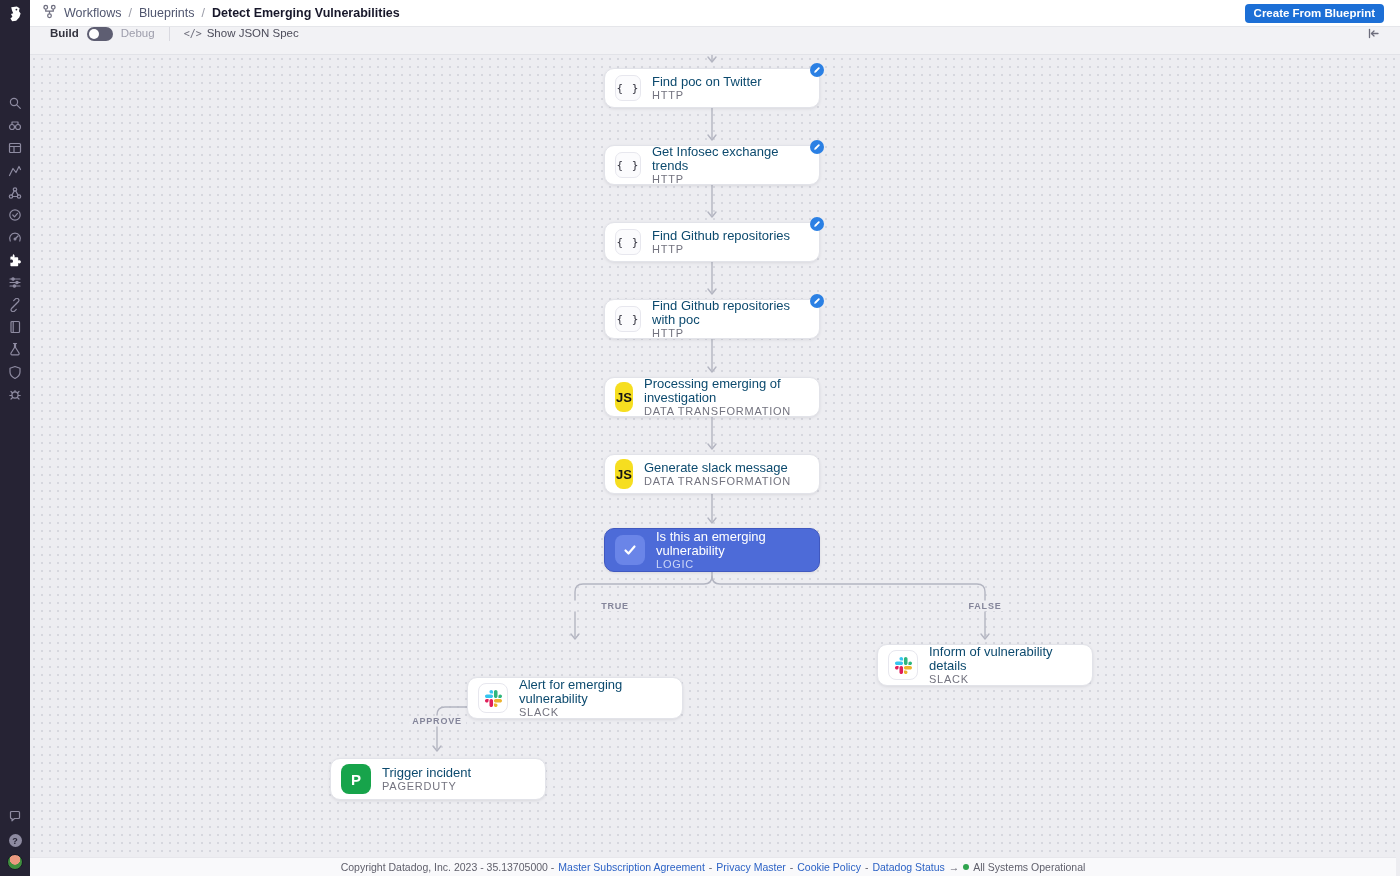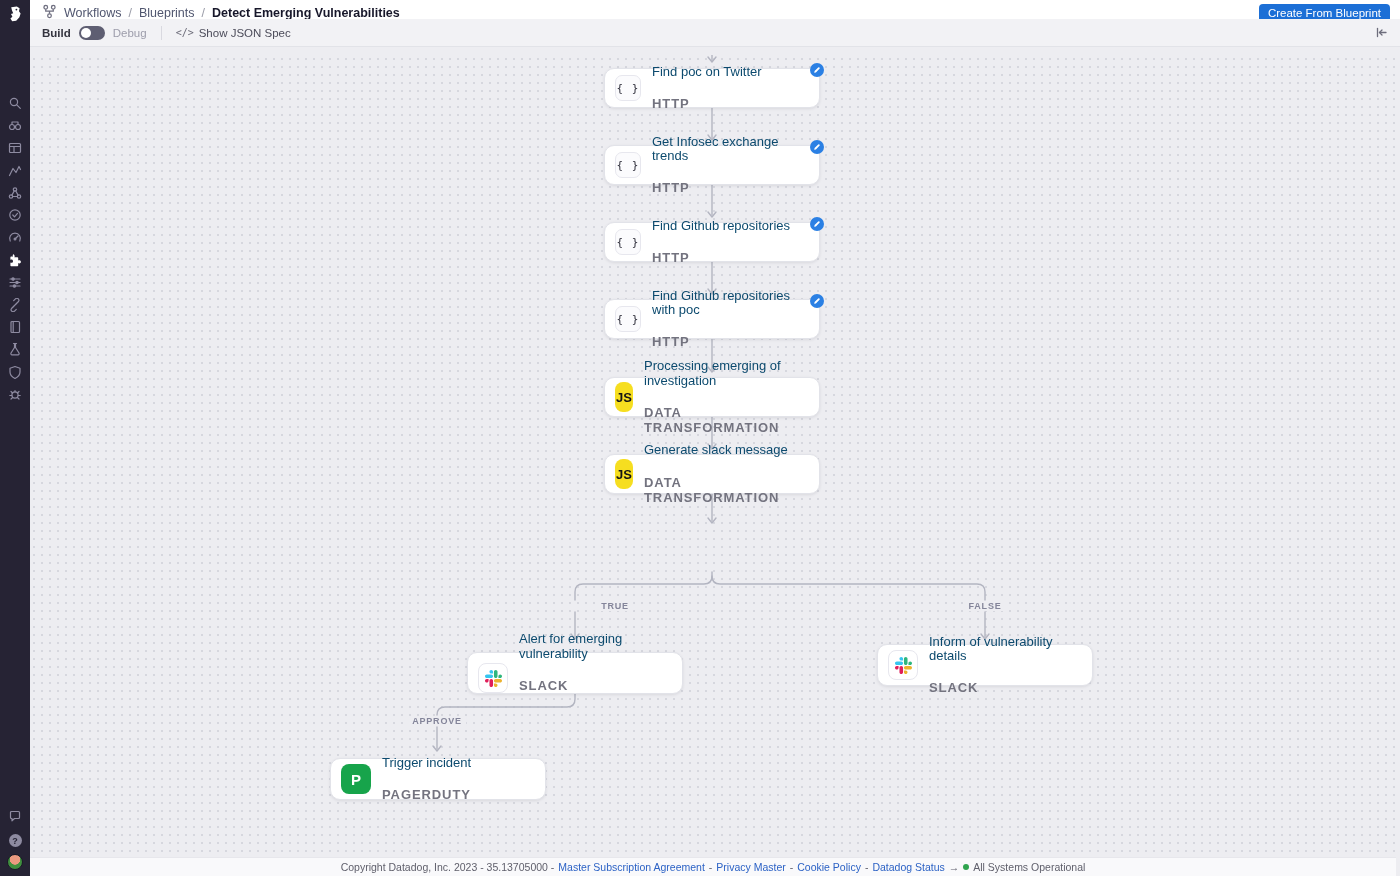--- a/index.html
+++ b/index.html
@@ -14,53 +14,53 @@
   .ric svg { stroke:#8e8ba1; fill:none; stroke-width:1.2; stroke-linecap:round; stroke-linejoin:round; }
   .ric.active svg { stroke:#ffffff; }
   .rail-bottom { position:absolute; bottom:6px; left:0; width:30px; display:flex; flex-direction:column; align-items:center; gap:7px; }
   .help-circle { width:13px; height:13px; border-radius:50%; background:#8e8ba1; color:#262334; font-size:9px; font-weight:700;
     display:flex; align-items:center; justify-content:center; cursor:pointer; }
   .avatar { width:16px; height:16px; border-radius:50%; cursor:pointer;
     background:radial-gradient(circle at 50% 32%, #eb9a80 0 42%, #3f8f3e 46%); border:1px solid #1c1a28; }
 
   
   .header { position:absolute; left:30px; top:0; right:0; height:27px; background:#ffffff;
-    border-bottom:1px solid #e5e6ea; display:flex; align-items:center; padding:0 10px 0 12px; z-index:20; }
+    border-bottom:1px solid #e5e6ea; display:flex; align-items:center; padding:0 16px 0 12px; z-index:20; }
   .crumbs { display:flex; align-items:center; gap:7px; font-size:12.5px; }
   .crumb-link { color:#50566f; cursor:pointer; }
   .crumb-sep { color:#9a9ca8; }
   .crumb-current { color:#17172a; font-weight:700; }
   .spacer { flex:1; }
-  .btn-primary { background:#1c6fd6; color:#fff; font-size:11.5px; font-weight:400; border:none; border-radius:4px;
+  .btn-primary { background:#1c6fd6; color:#fff; font-size:11.5px; font-weight:700; border:none; border-radius:4px;
     height:19px; padding:0 9px; cursor:pointer; font-family:"Liberation Sans",sans-serif; }
 
   
-  .toolbar { position:absolute; left:30px; top:19px; right:0; height:28px; background:#f2f2f5;
-    border-bottom:1px solid #e2e3e8; display:flex; align-items:center; padding:0 12px; gap:8px; z-index:20; }
+  .toolbar { position:absolute; left:30px; top:27px; right:0; height:28px; background:#f2f2f5;
+    border-bottom:1px solid #e2e3e8; display:flex; align-items:flex-start; padding:0 20px; gap:8px; z-index:20; }
   .tb-label { font-size:11.5px; font-weight:700; color:#34343f; }
   .toggle { width:26px; height:14px; border-radius:8px; background:#5e5e72; position:relative; cursor:pointer; }
   .toggle .knob { position:absolute; left:2px; top:2px; width:10px; height:10px; border-radius:50%; background:#fff; }
   .tb-muted { font-size:11.5px; color:#9d9dab; }
   .tb-divider { width:1px; height:14px; background:#d9d9e0; margin:0 6px; }
   .tb-code { font-family:"DejaVu Sans Mono",monospace; font-size:10px; color:#6b6b78; }
   .tb-item { font-size:11.5px; color:#4c4c5a; cursor:pointer; display:flex; gap:5px; align-items:center; }
   .tb-collapse { margin-left:auto; cursor:pointer; display:flex; align-items:center; }
   .tb-collapse svg { stroke:#6d6d7c; fill:none; stroke-width:1.3; stroke-linecap:round; stroke-linejoin:round; }
 
   
   .canvas { position:absolute; left:30px; top:55px; width:1370px; height:802px; background:#ededf1;
     background-image:radial-gradient(circle, #d6d7de 1px, transparent 1.15px); background-size:8px 8px; overflow:hidden; }
   .edges { position:absolute; left:0; top:0; }
   .edges path { stroke:#b3b5c1; stroke-width:1.4; fill:none; stroke-linecap:round; stroke-linejoin:round; }
 
   .node { position:absolute; width:216px; background:#fff; border:1px solid #e2e3e9; border-radius:10px;
     box-shadow:0 1px 3px rgba(35,35,60,.10); display:flex; align-items:center; padding:0 10px; gap:11px; cursor:pointer; }
   .h40 { height:40px; } .h42 { height:42px; } .h44 { height:44px; }
   .node-title { font-size:13px; color:#0c4a6e; font-weight:500; line-height:1.1; }
-  .node-sub { font-size:13px; font-weight:700; letter-spacing:.07em; color:#73737f; margin-top:17px; }
+  .node-sub { font-size:11px; font-weight:400; letter-spacing:.07em; color:#73737f; margin-top:0; }
   .ibox { display:flex; align-items:center; justify-content:center; flex:0 0 auto; }
   .icon-http { width:26px; height:26px; border-radius:7px; background:#fbfbfd; border:1px solid #e7e7ee;
     color:#2e2e3a; font-family:"DejaVu Sans Mono",monospace; font-size:11px; letter-spacing:1px; }
   .icon-js { width:18px; height:30px; border-radius:8px; background:#f6de20; color:#151515; font-weight:700; font-size:13px; }
   .icon-slack { width:30px; height:30px; border-radius:8px; background:#fff; border:1px solid #e7e7ee; }
   .icon-pd { width:30px; height:30px; border-radius:8px; background:#17a44b; color:#fff; font-weight:700; font-size:15px; }
   .icon-logic { width:30px; height:30px; border-radius:8px; background:#6a85e8; }
   .node.logic { background:#4d6bd8; border-color:#4058bf; }
   .node.logic .node-title { color:#ffffff; }
   .node.logic .node-sub { color:#ccd6f6; }
@@ -328,22 +328,33 @@
   </div>
 
   <div class="node h40" style="left:574px; top:399px;">
     <span class="ibox icon-js">JS</span>
     <div>
         <div class="node-title">Generate slack message</div>
          <div class="node-sub">DATA TRANSFORMATION</div>
       </div>
   </div>
 
-
-  <div class="node h42" style="left:437px; top:597px;align-items:flex-end;">
+  <div class="node logic h44" style="left:574px; top:473px;">
+    <span class="ibox icon-logic">
+      <svg width="16" height="16">
+          <path d="M3.5,8.5 L6.5,11.5 L12.5,4.5" stroke="#fff" stroke-width="2.2" fill="none" stroke-linecap="round" stroke-linejoin="round"></path>
+        </svg>
+    </span>
+    <div>
+        <div class="node-title">Is this an emerging vulnerability</div>
+         <div class="node-sub">LOGIC</div>
+      </div>
+  </div>
+
+  <div class="node h42" style="left:437px; top:622px;">
     <span class="ibox icon-slack">
       <svg viewBox="0 0 122.8 122.8" width="17" height="17">
         <path d="M25.8 77.6c0 7.1-5.8 12.9-12.9 12.9S0 84.7 0 77.6s5.8-12.9 12.9-12.9h12.9v12.9zM32.3 77.6c0-7.1 5.8-12.9 12.9-12.9s12.9 5.8 12.9 12.9v32.3c0 7.1-5.8 12.9-12.9 12.9s-12.9-5.8-12.9-12.9V77.6z" fill="#E01E5A"></path>
         <path d="M45.2 25.8c-7.1 0-12.9-5.8-12.9-12.9S38.1 0 45.2 0s12.9 5.8 12.9 12.9v12.9H45.2zM45.2 32.3c7.1 0 12.9 5.8 12.9 12.9s-5.8 12.9-12.9 12.9H12.9C5.8 58.1 0 52.3 0 45.2s5.8-12.9 12.9-12.9h32.3z" fill="#36C5F0"></path>
         <path d="M97 45.2c0-7.1 5.8-12.9 12.9-12.9s12.9 5.8 12.9 12.9-5.8 12.9-12.9 12.9H97V45.2zM90.5 45.2c0 7.1-5.8 12.9-12.9 12.9s-12.9-5.8-12.9-12.9V12.9C64.7 5.8 70.5 0 77.6 0s12.9 5.8 12.9 12.9v32.3z" fill="#2EB67D"></path>
         <path d="M77.6 97c7.1 0 12.9 5.8 12.9 12.9s-5.8 12.9-12.9 12.9-12.9-5.8-12.9-12.9V97h12.9zM77.6 90.5c-7.1 0-12.9-5.8-12.9-12.9s5.8-12.9 12.9-12.9h32.3c7.1 0 12.9 5.8 12.9 12.9s-5.8 12.9-12.9 12.9H77.6z" fill="#ECB22E"></path>
       </svg>
     </span>
     <div>
         <div class="node-title">Alert for emerging vulnerability</div>

